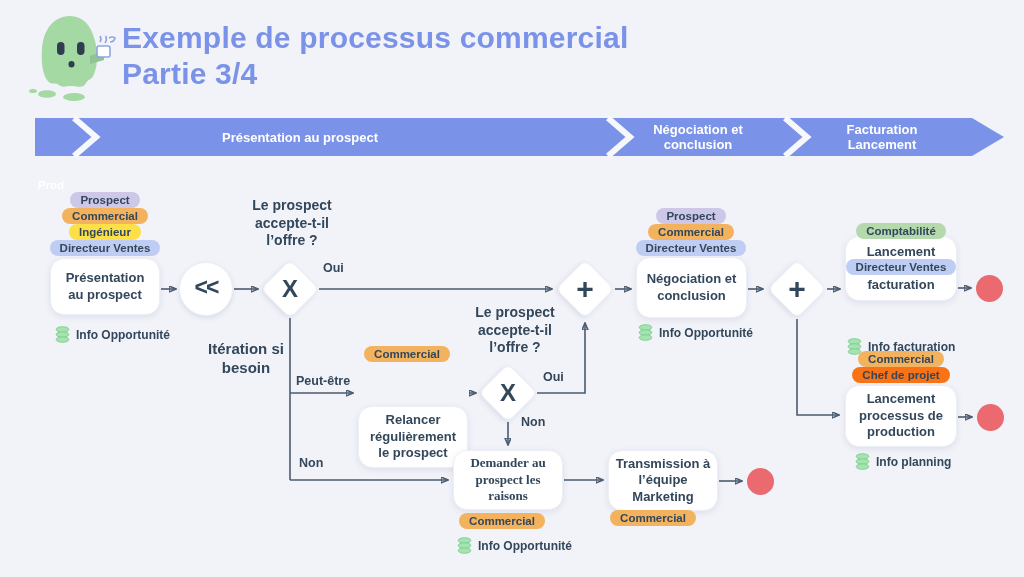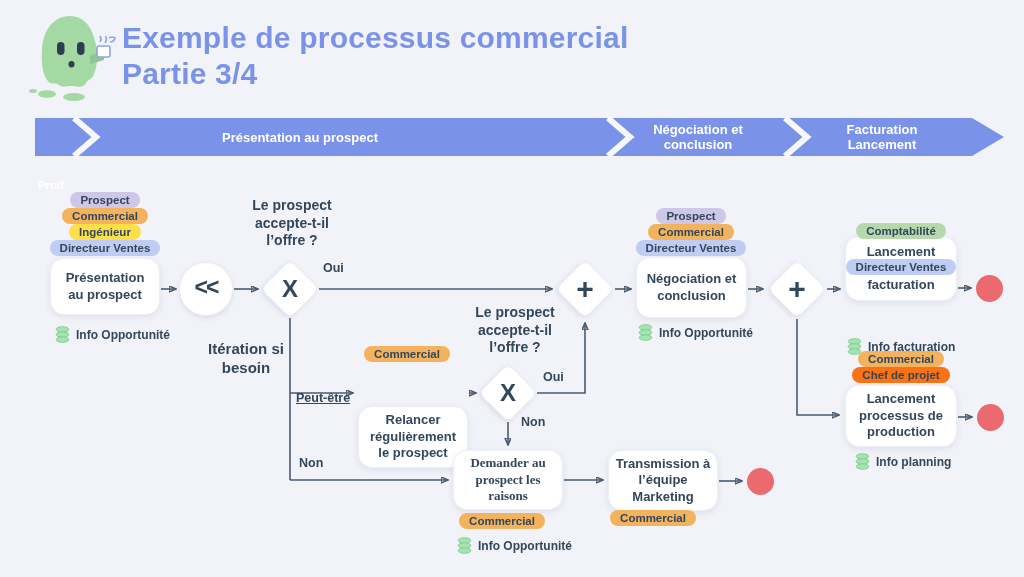--- a/index.html
+++ b/index.html
@@ -150,21 +150,21 @@
   </div>
   <div class="abs diamond" style="left:768px; top:260px;">
     <div class="dshape"></div>
     <span class="dglyph dplus">+</span>
   </div>
 
   <div class="abs q" style="left:237px; top:197px; width:110px;">Le prospect accepte-t-il l’offre ?</div>
   <div class="abs q" style="left:460px; top:304px; width:110px;">Le prospect accepte-t-il l’offre ?</div>
 
   <div class="abs blabel" style="left:323px; top:261px;">Oui</div>
-  <div class="abs blabel" style="left:296px; top:391px;text-decoration:underline;">Peut-être</div>
+  <div class="abs blabel" style="left:296px; top:374px;">Peut-être</div>
   <div class="abs blabel" style="left:299px; top:456px;">Non</div>
   <div class="abs blabel" style="left:543px; top:370px;">Oui</div>
   <div class="abs blabel" style="left:521px; top:415px;">Non</div>
 
   <div class="abs tagcol" style="left:347px; top:346px; width:120px;">
     <span class="tag" style="background-color: rgb(243, 178, 93);">Commercial</span>
   </div>
   <div class="abs tagcol" style="left:442px; top:513px; width:120px;">
     <span class="tag" style="background-color: rgb(243, 178, 93);">Commercial</span>
   </div>

